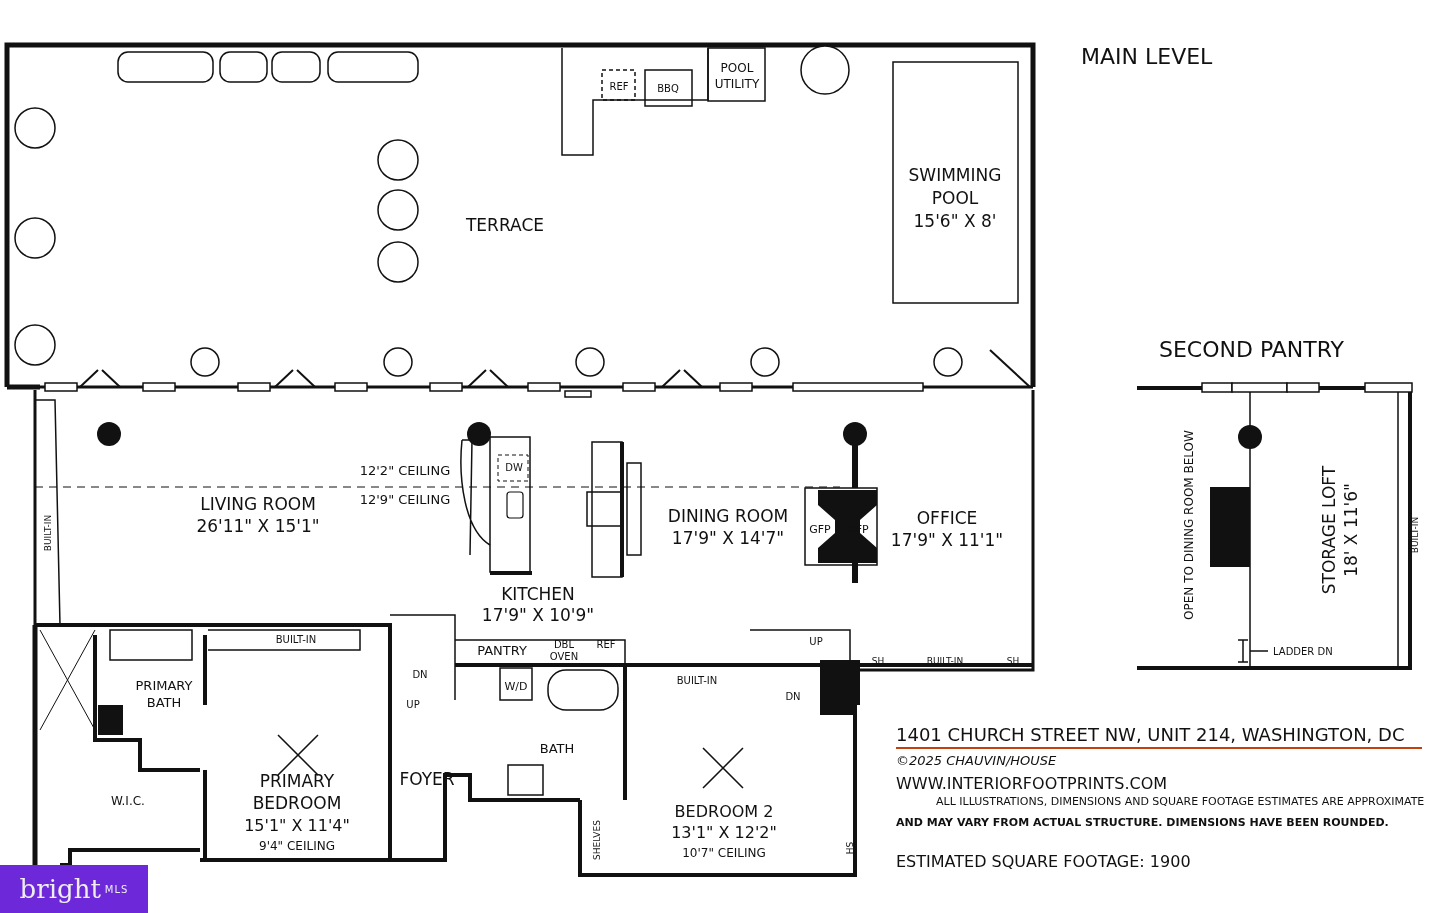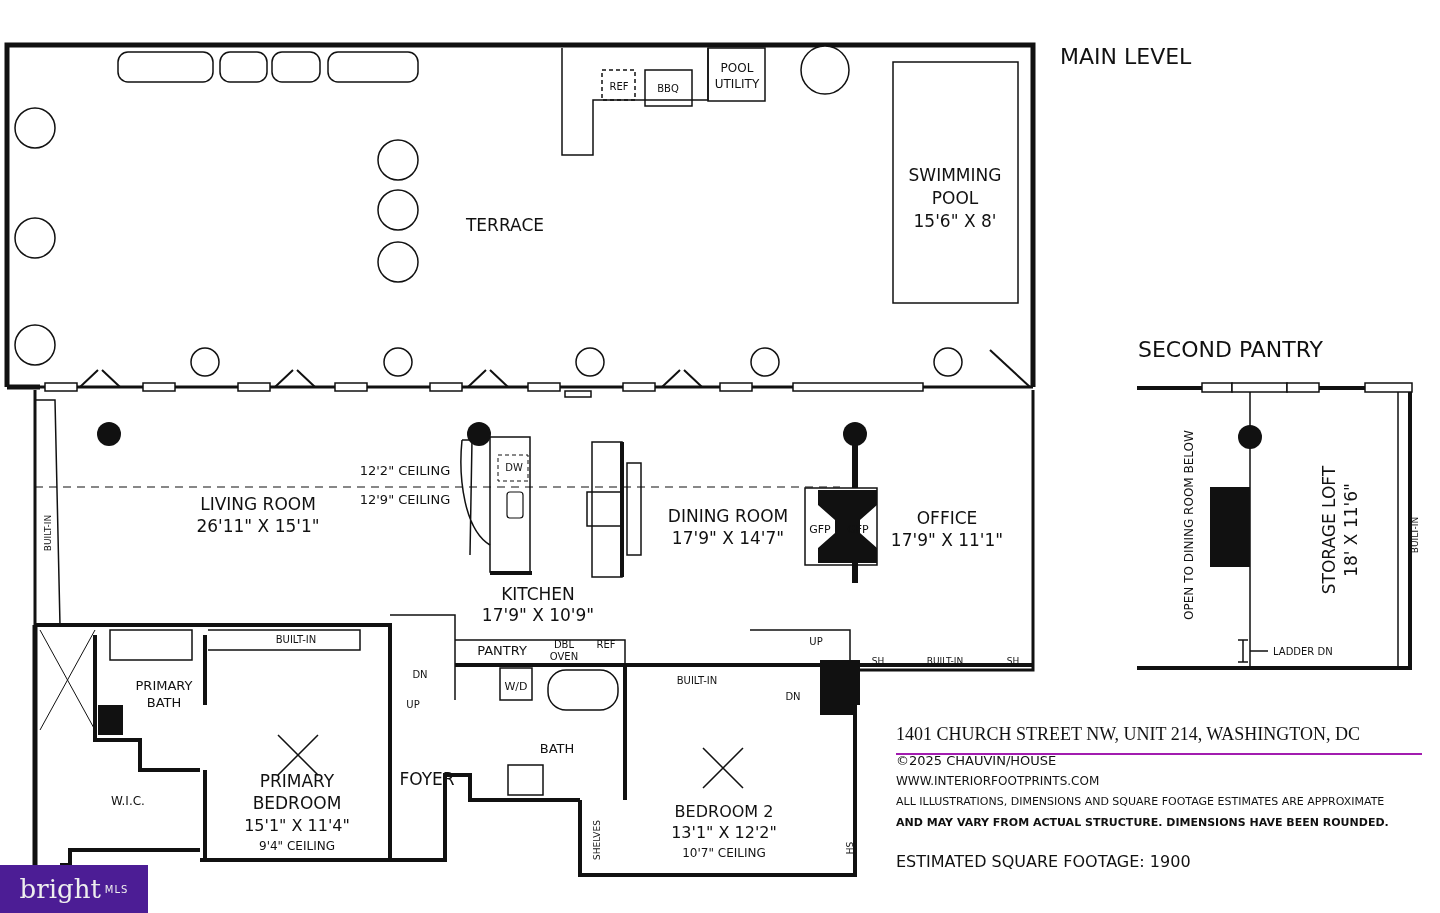--- a/index.html
+++ b/index.html
@@ -1,27 +1,27 @@
 <!DOCTYPE html>
 <html><head>
 <meta charset="utf-8">
 <style>
   html,body{margin:0;padding:0;background:#fff;}
   body{width:1440px;height:913px;position:relative;overflow:hidden;font-family:"DejaVu Sans",sans-serif;color:#111;}
   svg{position:absolute;left:0;top:0;}
   .t{font-family:"DejaVu Sans",sans-serif;fill:#111;text-anchor:middle;}
   .ann{position:absolute;font-family:"DejaVu Sans",sans-serif;color:#111;white-space:nowrap;}
-  .lvl{position:absolute;font-family:"DejaVu Sans",sans-serif;font-size:22px;color:#111;}
-  .addr{position:absolute;left:896px;top:724px;font-size:18px;width:526px;border-bottom:2px solid #a21caf;padding-bottom:8px;font-family:Liberation Serif, serif;}
-  .copy{position:absolute;left:896px;top:753px;font-size:13px;}
-  .web{position:absolute;left:896px;top:774px;font-size:12px;}
-  .disc1{position:absolute;left:896px;top:795px;font-size:11px;}
+  .lvl{position:absolute;font-family:"DejaVu Sans",sans-serif;font-size:22px;color:#111;margin-left:21px;}
+  .addr{position:absolute;left:896px;top:724px;font-size:18px;width:526px;border-bottom:2px solid #c2410c;padding-bottom:2px;}
+  .copy{position:absolute;left:896px;top:753px;font-size:13px;font-style:italic;}
+  .web{position:absolute;left:896px;top:774px;font-size:16px;}
+  .disc1{position:absolute;left:936px;top:795px;font-size:11px;}
   .disc2{position:absolute;left:896px;top:816px;font-size:11px;font-weight:bold;}
   .sqft{position:absolute;left:896px;top:852px;font-size:16px;}
-  .brand{position:absolute;left:0;top:865px;width:148px;height:48px;background:#4c1d95;color:#eee;display:flex;align-items:center;justify-content:center;gap:4px;}
+  .brand{position:absolute;left:0;top:865px;width:148px;height:48px;background:#6d28d9;color:#eee;display:flex;align-items:center;justify-content:center;gap:4px;}
   .brand .b1{font-family:"DejaVu Serif",serif;font-size:26px;}
   .brand .b2{font-size:10px;letter-spacing:1px;}
 </style>
 </head>
 <body>
 
 <svg width="1440" height="913" viewBox="0 0 1440 913">
   <g fill="none" stroke="#111">
 
     <path d="M7 387 L7 45 L1033 45 L1033 387" stroke-width="5"></path>

